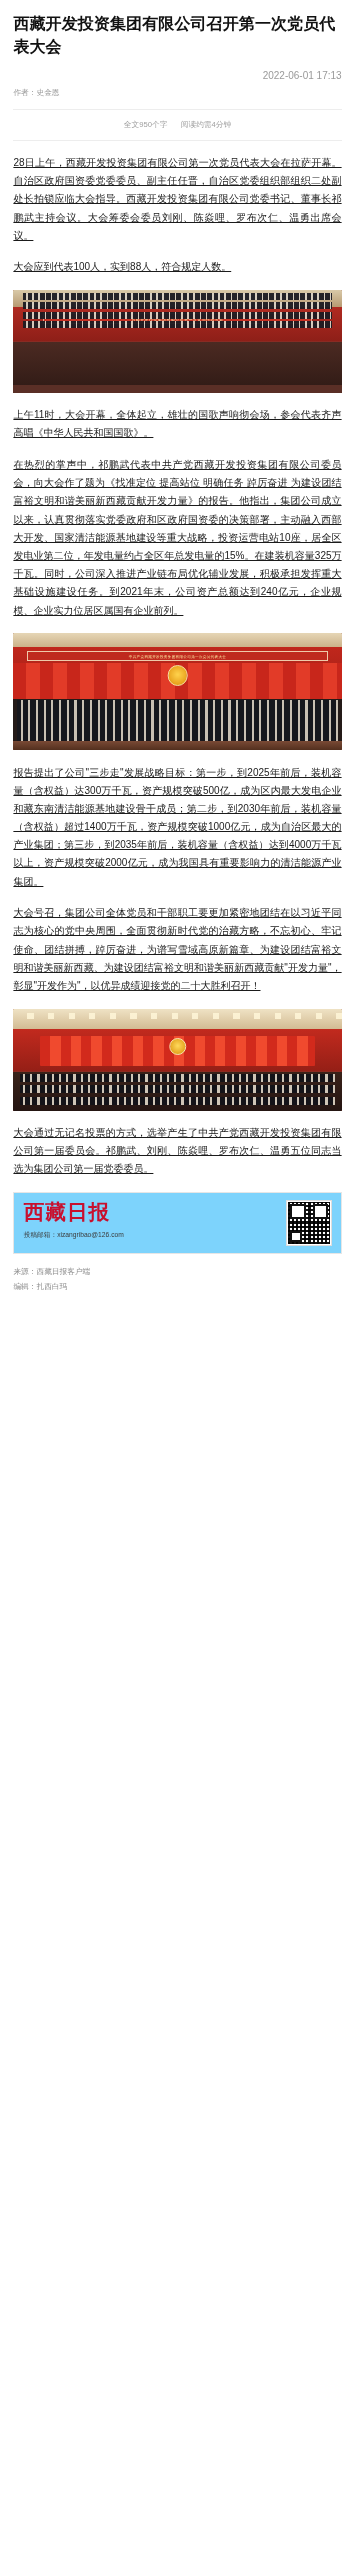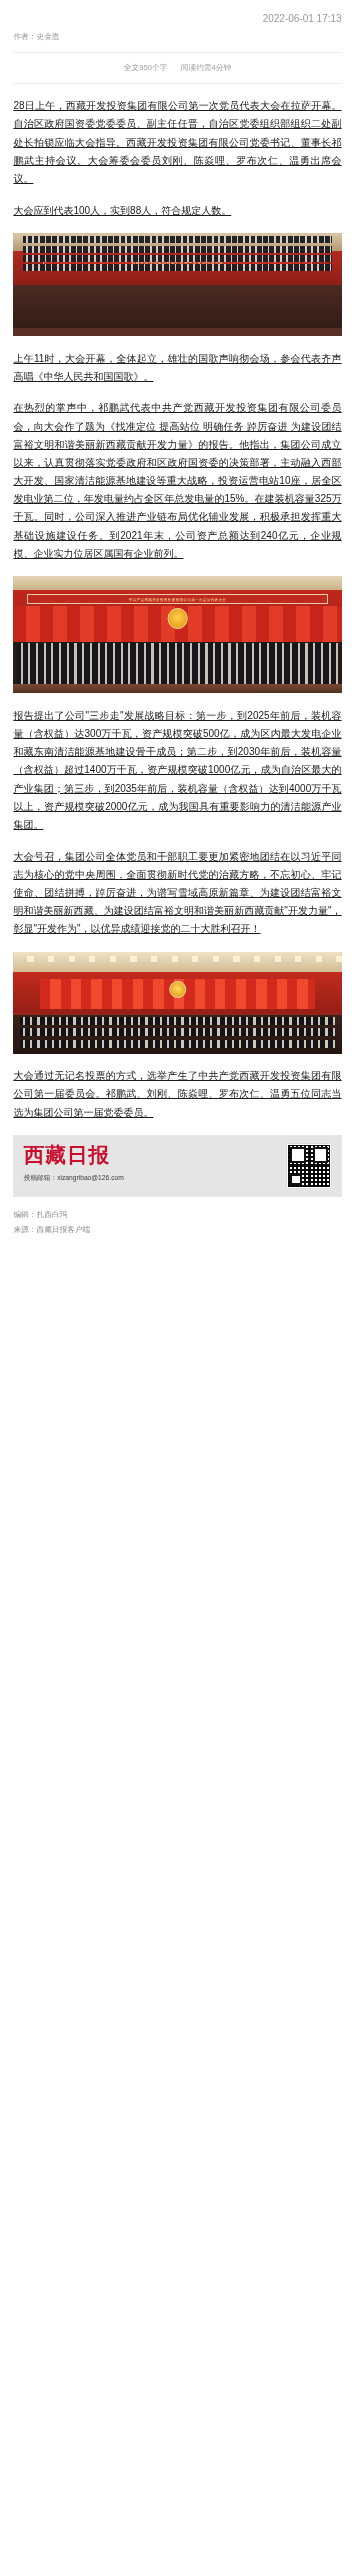--- a/index.html
+++ b/index.html
@@ -190,21 +190,21 @@
     background: repeating-linear-gradient(90deg,
       #141318 0px, #141318 3.1px,
       #cfc5b6 3.1px, #cfc5b6 5.2px,
       #141318 5.2px, #141318 7.2px);
   }
 
   
   .masthead {
     width: 100%;
     border: 0.5px solid #e6e6e6;
-    background: #e5e5e5;
+    background: #7dd3fc;
     padding: 8.2px 9.3px 7.2px 9.3px;
     margin: 0 0 11.3px 0;
     position: relative;
     min-height: 62px;
   }
   .masthead-logo {
     font-size: 20.6px;
     font-weight: bold;
     color: #c8102e;
     font-family: "DejaVu Serif", serif;
@@ -247,20 +247,21 @@
     color: #8d8d8d;
     line-height: 1.9;
   }
   .credits div { margin: 0; }
 </style>
 </head>
 <body>
 
 <div class="page">
 
+  <h1 class="title">西藏开发投资集团有限公司召开第一次党员代表大会</h1>
 
   <div class="pubdate">2022-06-01 17:13</div>
 
   <div class="author">作者：史金恩</div>
 
   <div class="meta-bar">
     <span>全文950个字</span>
     <span>阅读约需4分钟</span>
   </div>
 
@@ -324,18 +325,18 @@
 
   <div class="masthead">
     <div class="masthead-logo">西藏日报</div>
     <div class="masthead-mail">投稿邮箱：xizangribao@126.com</div>
     <div class="qr">
       <div class="qr-bl"></div>
     </div>
   </div>
 
   <div class="credits">
+    <div>来源：西藏日报客户端</div>
     <div>编辑：扎西白玛</div>
-    <div>来源：西藏日报客户端</div>
   </div>
 
 </div>
 
 
 </body></html>

